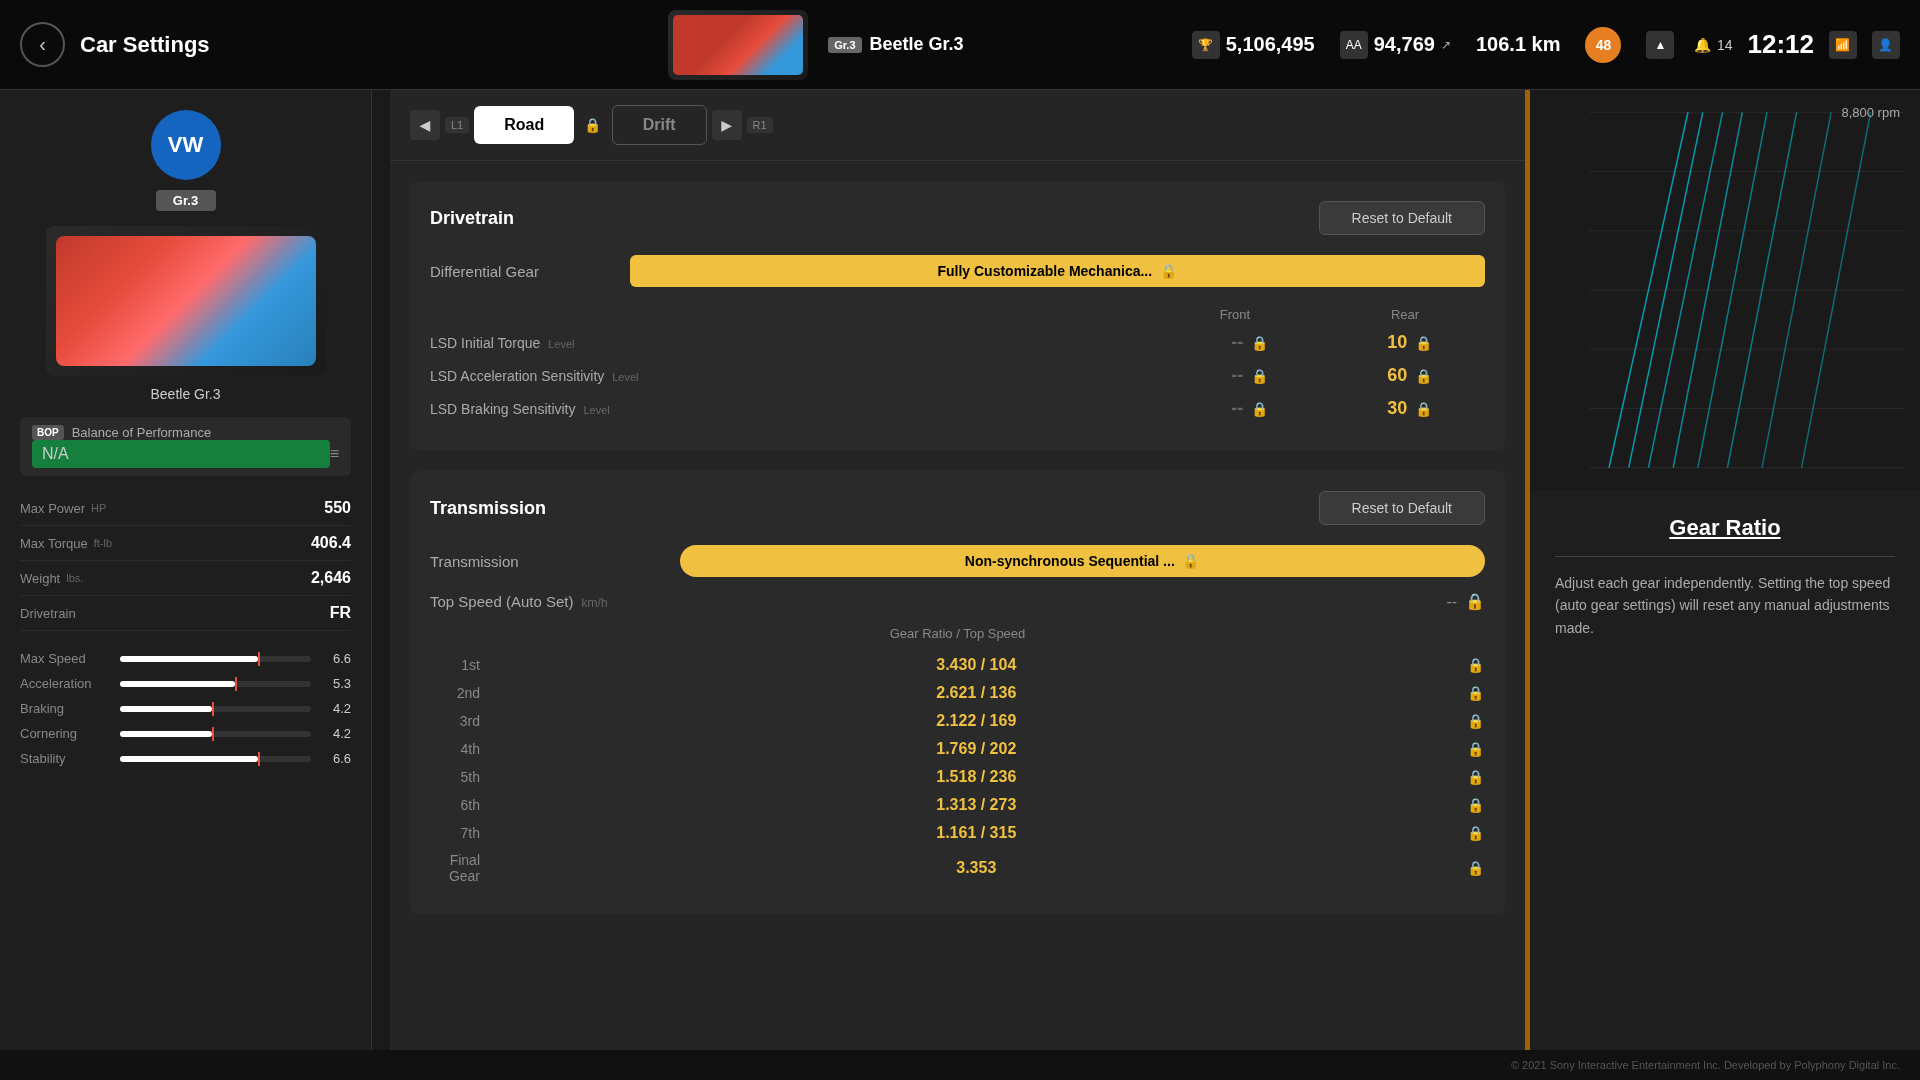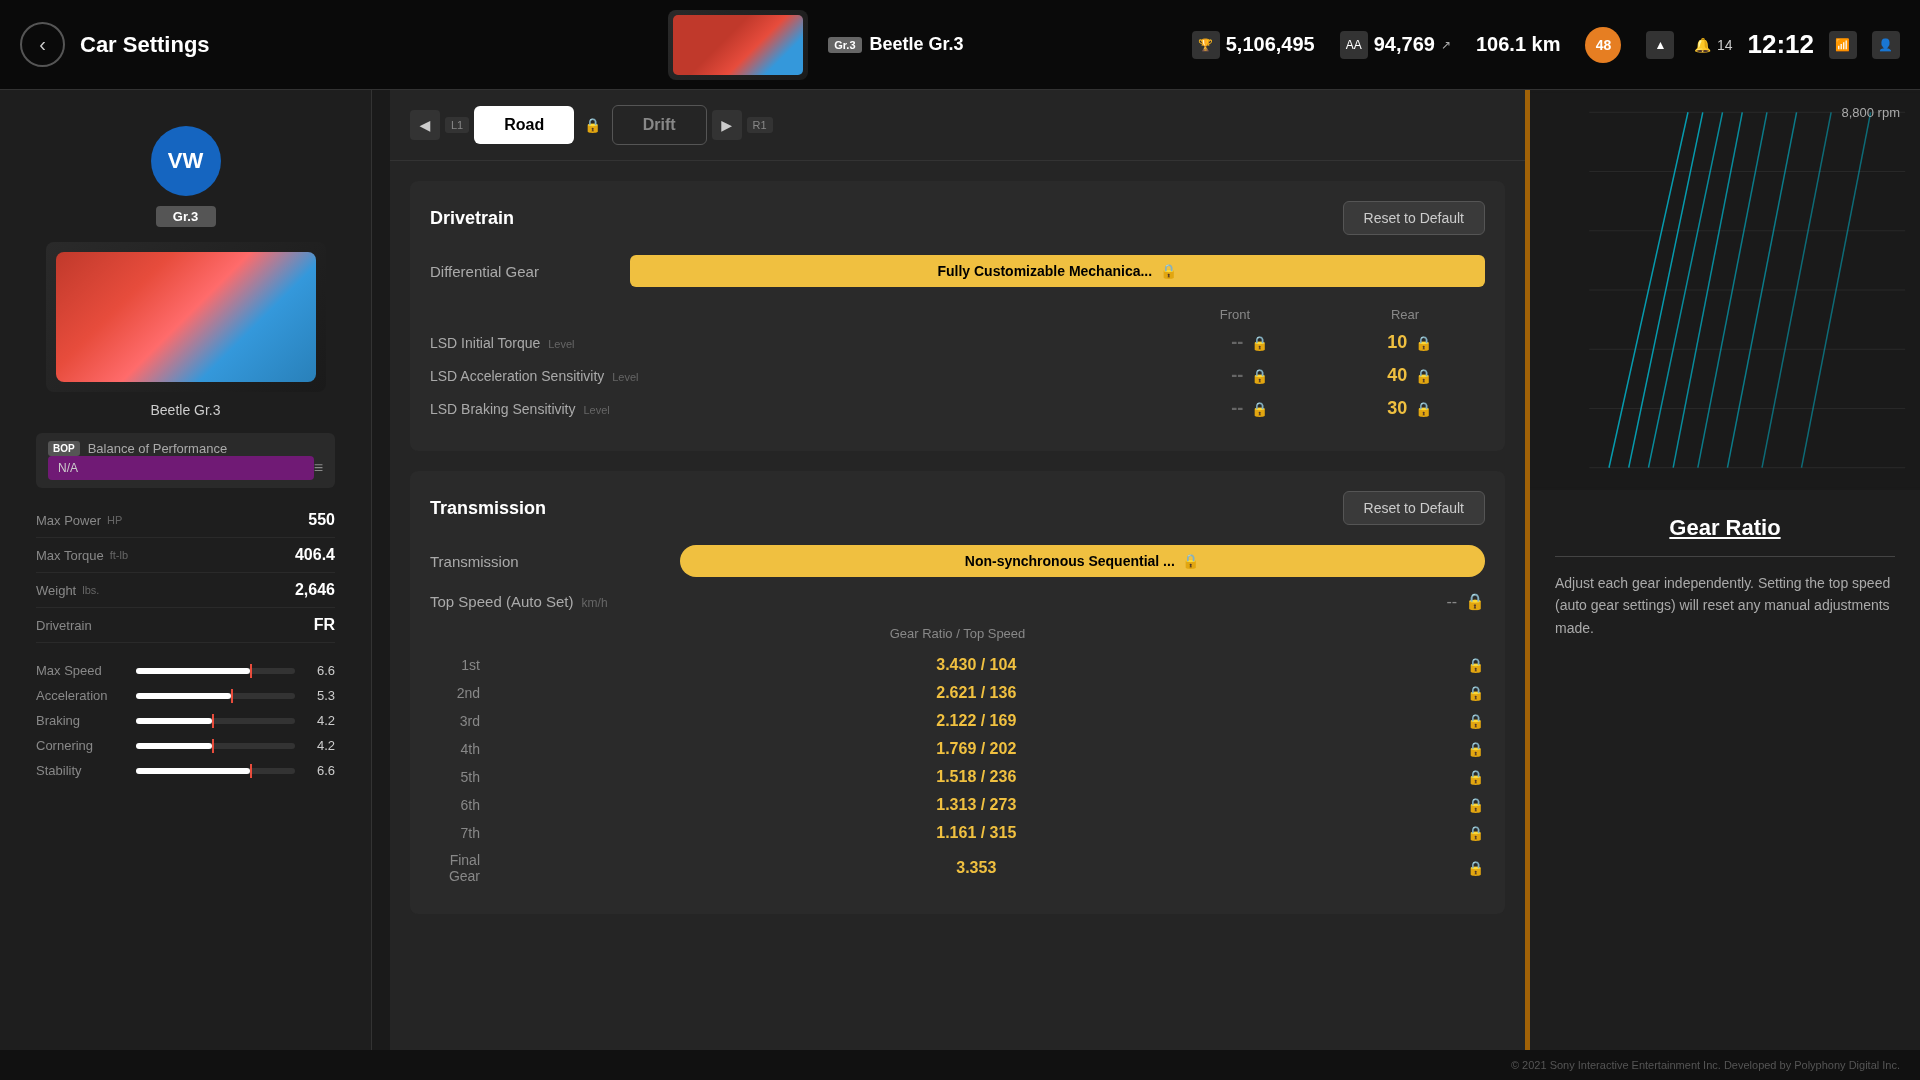--- a/index.html
+++ b/index.html
@@ -132,21 +132,21 @@
     }
 
     
     .left-sidebar {
       position: absolute;
       top: 90px; left: 0;
       width: 372px;
       height: 990px;
       background: #1e1e1e;
       border-right: 1px solid #333;
-      padding: 36px;
+      padding: 20px;
     }
     .vw-logo {
       width: 70px; height: 70px;
       background: #1565c0;
       border-radius: 50%;
       display: flex; align-items: center; justify-content: center;
       font-size: 22px;
       font-weight: bold;
       color: #fff;
       margin: 0 auto 10px;
@@ -207,24 +207,24 @@
     .bop-label {
       font-size: 13px;
       color: #aaa;
     }
     .bop-value-row {
       display: flex;
       align-items: center;
       justify-content: space-between;
     }
     .bop-value {
-      font-size: 12px;
+      font-size: 16px;
       color: #ccc;
       padding: 5px 10px;
-      background: #701a75;
+      background: #15803d;
       border-radius: 4px;
       flex: 1;
     }
     .menu-icon {
       font-size: 16px;
       color: #888;
     }
 
     .specs-section {
       margin-top: 10px;
@@ -371,21 +371,21 @@
     .section-title {
       font-size: 18px;
       font-weight: bold;
       color: #fff;
     }
     .reset-btn {
       background: #3a3a3a;
       color: #ccc;
       border: 1px solid #555;
       border-radius: 6px;
-      padding: 8px 20px;
+      padding: 8px 32px;
       font-size: 14px;
       cursor: pointer;
     }
 
     
     .drivetrain-section {
       background: #2a2a2a;
       border-radius: 8px;
       padding: 20px;
       margin-bottom: 20px;
@@ -815,21 +815,21 @@
         <span class="lsd-label">
           <span>LSD Acceleration Sensitivity</span>
           <span class="lsd-unit">Level</span>
         </span>
         <div class="lsd-value-group">
           <div class="lsd-value-box">
             <span class="lsd-number disabled">--</span>
             <span class="lock-icon disabled">🔒</span>
           </div>
           <div class="lsd-value-box">
-            <span class="lsd-number">40</span>
+            <span class="lsd-number">60</span>
             <span class="lock-icon">🔒</span>
           </div>
         </div>
       </div>
 
       <div class="lsd-row">
         <span class="lsd-label">
           <span>LSD Braking Sensitivity</span>
           <span class="lsd-unit">Level</span>
         </span>

